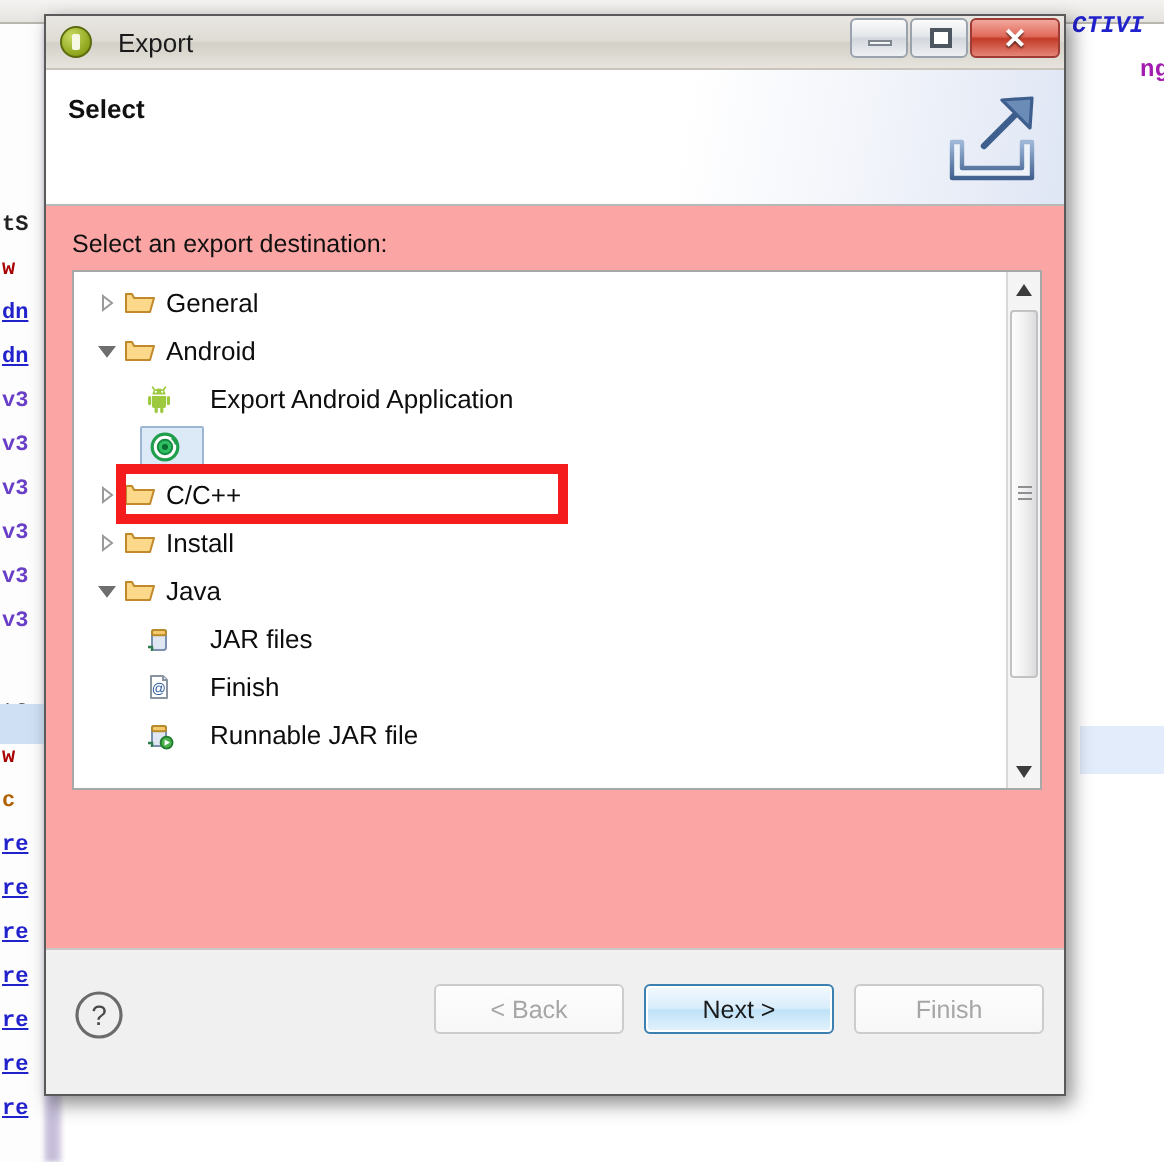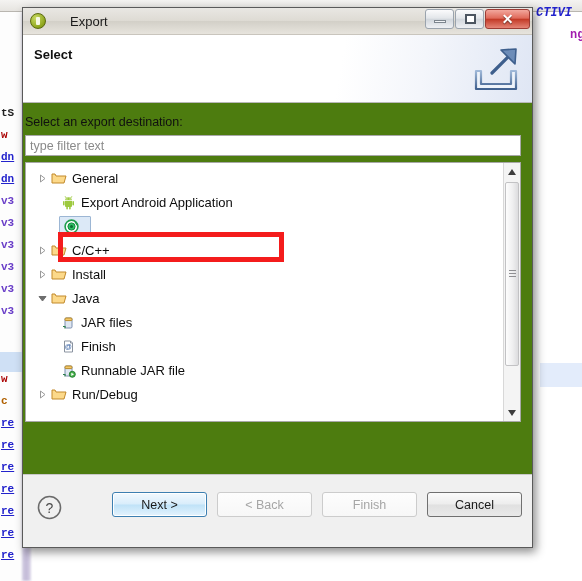--- a/index.html
+++ b/index.html
@@ -117,21 +117,21 @@
   }
   .title-icon::after {
     content: "";
     position: absolute;
     left: 5px; top: 3px;
     width: 4px; height: 8px;
     background: #f6f8e3;
     border-radius: 1px;
   }
   .title-text {
-    margin-left: 24px;
+    margin-left: 13px;
     font-size: 13px;
     color: #1a1a1a;
     font-family: "Liberation Sans", sans-serif;
   }
   .win-buttons {
     position: absolute;
     right: 2px; top: 1px;
     display: flex;
     gap: 1px;
   }
@@ -197,22 +197,22 @@
   .header-icon {
     position: absolute;
     right: 8px;
     top: 8px;
     width: 56px;
     height: 56px;
   }
 
   
   .body {
-    padding: 12px 11px 0 2px;
-    background: #4d7c0f;
+    padding: 12px 11px 0 13px;
+    background: #fca5a5;
     height: 371px;
     box-sizing: border-box;
     position: relative;
   }
   .body-label {
     font-size: 12.5px;
     color: #101010;
     margin-bottom: 6px;
   }
   .filter-input {
@@ -267,21 +267,21 @@
   .row-icon {
     width: 18px;
     flex: none;
     display: flex;
     align-items: center;
     justify-content: center;
     margin-right: 4px;
   }
   .row-label { padding-right: 3px; }
   .indent-1 { padding-left: 8px; }
-  .indent-2 { padding-left: 33px; }
+  .indent-2 { padding-left: 33px; gap: 13px; }
   .row-selected .sel-box {
     display: inline-flex;
     align-items: center;
     background: #dce9f7;
     border: 1px solid #9cb6d4;
     border-radius: 1px;
     padding: 1px 6px 1px 2px;
     box-sizing: border-box;
     height: 20px;
   }
@@ -467,39 +467,51 @@
           <path d="M20 32 L20 24 L36 24 L36 32" fill="none" stroke="url(#ge)" stroke-width="2.2" stroke-linejoin="round" opacity="0"></path>
           <path d="M24 30 L45 9" stroke="#3e5f8d" stroke-width="3.2" stroke-linecap="round" fill="none"></path>
           <path d="M33 7 L48 6 L47 21 Z" fill="#6c8cb8" stroke="#3e5f8d" stroke-width="1.6" stroke-linejoin="round"></path>
         </svg>
       </div>
     </div>
 
     <div class="body">
       <div class="body-label">Select an export destination:</div>
 
-      <input class="filter-input" type="text" placeholder="type filter text" style="">
 
       <div class="tree-wrap">
         <div class="tree">
 
           <div class="tree-row indent-1">
             <span class="twisty">
               <svg width="9" height="9" viewBox="0 0 9 9">
                   <path d="M2.5 1 L7 4.5 L2.5 8 Z" fill="none" stroke="#9a9a9a" stroke-width="1"></path>
                 </svg>
             </span>
             <span class="row-icon">
               <svg width="16" height="14" viewBox="0 0 16 14">
                   <path d="M1 3 L1 12 L13 12 L15 5 L5 5 L4 3 Z" fill="#fcd98a" stroke="#c2892a" stroke-width="1" stroke-linejoin="round"></path>
                 </svg>
             </span>
             <span class="row-label">General</span>
           </div>
 
+          <div class="tree-row indent-1">
+            <span class="twisty">
+              <svg width="9" height="9" viewBox="0 0 9 9">
+                  <path d="M1 2.5 L8 2.5 L4.5 7 Z" fill="#6e6e6e" stroke="#6e6e6e" stroke-width="1"></path>
+                </svg>
+            </span>
+            <span class="row-icon">
+              <svg width="16" height="14" viewBox="0 0 16 14">
+                  <path d="M1 3 L1 12 L13 12 L15 5 L5 5 L4 3 Z" fill="#fcd98a" stroke="#c2892a" stroke-width="1" stroke-linejoin="round"></path>
+                </svg>
+            </span>
+            <span class="row-label">Android</span>
+          </div>
 
           <div class="tree-row indent-2">
             <span class="row-icon">
               <svg width="15" height="15" viewBox="0 0 15 15">
                 <path d="M4 6 h7 v5 a1 1 0 0 1 -1 1 h-5 a1 1 0 0 1 -1 -1 z" fill="#9dc93e"></path>
                 <path d="M4.2 5.2 a3.3 3 0 0 1 6.6 0 z" fill="#9dc93e"></path>
                 <rect x="2" y="6" width="1.6" height="4.6" rx=".8" fill="#9dc93e"></rect>
                 <rect x="11.4" y="6" width="1.6" height="4.6" rx=".8" fill="#9dc93e"></rect>
                 <rect x="5.3" y="11.6" width="1.6" height="3" rx=".8" fill="#9dc93e"></rect>
                 <rect x="8.1" y="11.6" width="1.6" height="3" rx=".8" fill="#9dc93e"></rect>
@@ -594,33 +606,20 @@
                 <rect x="4" y="3" width="7" height="10" rx="1.2" fill="#dfe7f2" stroke="#7b8fae" stroke-width="1"></rect>
                 <rect x="4" y="3" width="7" height="2.6" rx="1" fill="#f3c96b" stroke="#b98a2a" stroke-width="1"></rect>
                 <path d="M2 11.5 L4 11.5 L4 13.5" fill="none" stroke="#2d7d4e" stroke-width="1.2"></path>
                 <circle cx="11.3" cy="11.3" r="3" fill="#49b04b" stroke="#1e7a2c" stroke-width=".9"></circle>
                 <path d="M10.3 9.7 L13 11.3 L10.3 12.9 Z" fill="#ffffff"></path>
               </svg>
             </span>
             <span class="row-label">Runnable JAR file</span>
           </div>
 
-          <div class="tree-row indent-1">
-            <span class="twisty">
-              <svg width="9" height="9" viewBox="0 0 9 9">
-                  <path d="M2.5 1 L7 4.5 L2.5 8 Z" fill="none" stroke="#9a9a9a" stroke-width="1"></path>
-                </svg>
-            </span>
-            <span class="row-icon">
-              <svg width="16" height="14" viewBox="0 0 16 14">
-                  <path d="M1 3 L1 12 L13 12 L15 5 L5 5 L4 3 Z" fill="#fcd98a" stroke="#c2892a" stroke-width="1" stroke-linejoin="round"></path>
-                </svg>
-            </span>
-            <span class="row-label">Run/Debug</span>
-          </div>
 
         </div>
 
         <div class="vscroll">
           <div class="sb-arrow up">
             <svg width="8" height="6" viewBox="0 0 8 6">
                 <path d="M4 0 L8 6 L0 6 Z" fill="#3c3c3c"></path>
               </svg>
           </div>
           <div class="sb-thumb">
@@ -640,24 +639,23 @@
     </div>
 
     <div class="footer">
       <div class="help-btn">
         <svg width="25" height="25" viewBox="0 0 25 25">
           <circle cx="12.5" cy="12.5" r="11" fill="none" stroke="#6b6b6b" stroke-width="1.6"></circle>
           <text x="12.5" y="17.5" font-size="14" text-anchor="middle" fill="#4a4a4a" font-family="Liberation Sans, sans-serif">?</text>
         </svg>
       </div>
       <div class="btn-row">
+        <button class="btn disabled">&lt; Back</button>
         <button class="btn default">Next &gt;</button>
-        <button class="btn disabled">&lt; Back</button>
         <button class="btn disabled">Finish</button>
-        <button class="btn cancel">Cancel</button>
       </div>
     </div>
 
   </div>
 
   <div id="red-rect"></div>
 
 </div>
 
 </body></html>

